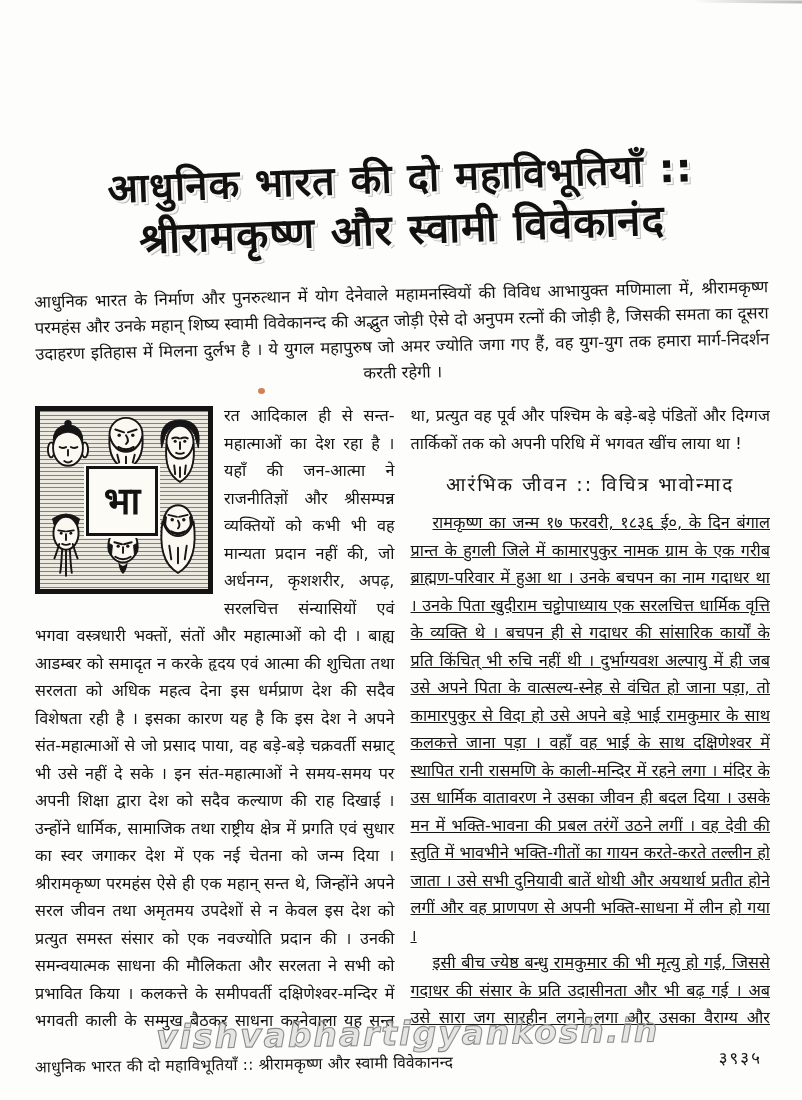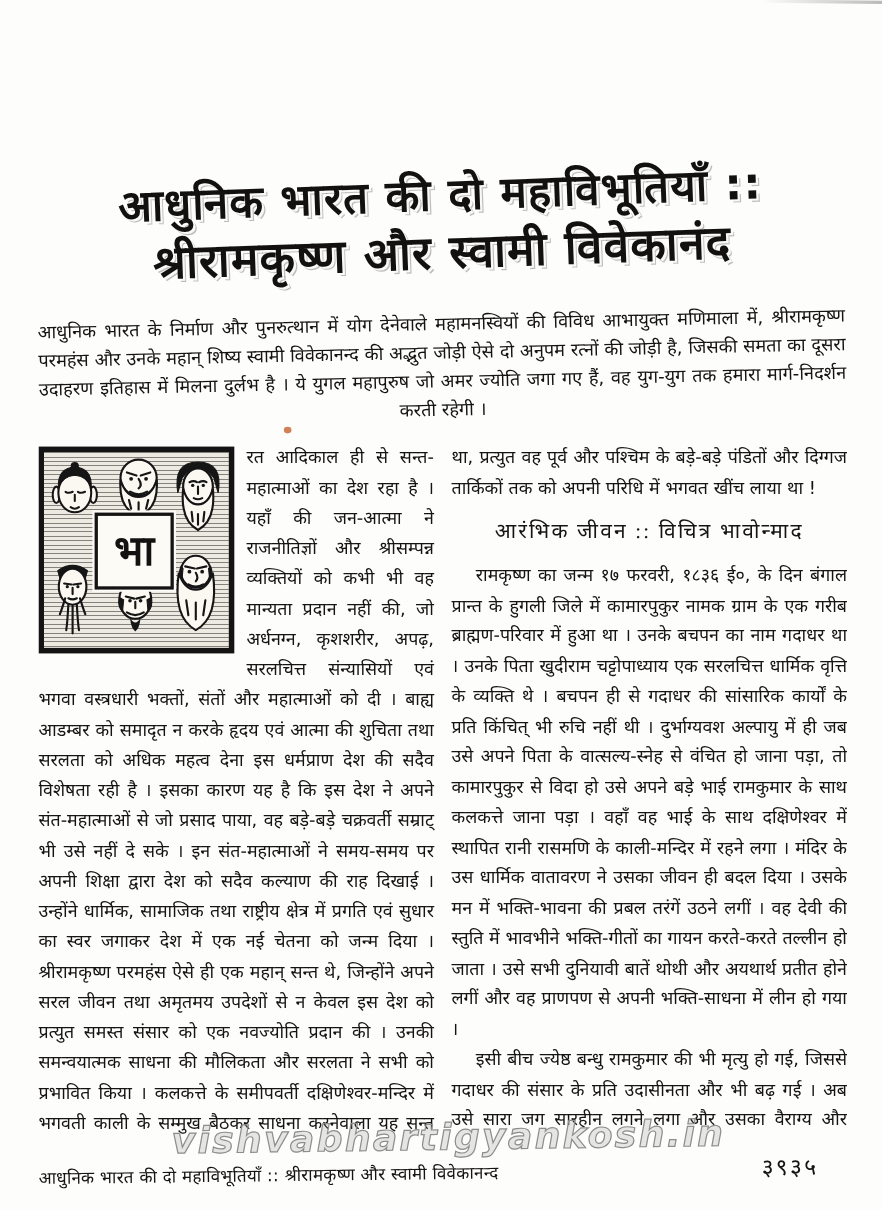--- a/index.html
+++ b/index.html
@@ -32,34 +32,34 @@
   .portrait{position:absolute;z-index:1;}
   .dropcap-box{
     position:absolute;left:46px;top:55px;width:66px;height:64px;z-index:2;
     background:#fcfbf6;border:3px solid #141414;display:flex;align-items:center;justify-content:center;
     box-shadow:0 0 0 2px #fcfbf6;
   }
   .dropcap{font-size:38px;font-weight:800;line-height:1;color:#131211;}
   .right-col .cont{margin-bottom:2px;}
   .section-heading{
     text-align:center;font-size:19px;font-weight:500;letter-spacing:2px;
-    margin:14px 0 12px 0;line-height:26px;font-family:Liberation Serif, serif;
+    margin:14px 0 12px 0;line-height:26px;
   }
-  .indented{text-indent:22px;}
+  .indented{text-indent:22px;text-decoration:underline;}
   .watermark{
     position:absolute;left:156px;top:1014px;z-index:5;white-space:nowrap;
     font-style:italic;font-size:33px;letter-spacing:2px;font-weight:600;
     color:rgba(120,120,120,.18);-webkit-text-stroke:1.1px #8d8d8d;transform:rotate(-.8deg);
   }
   .footer{
     position:absolute;left:35px;right:40px;top:1050px;display:flex;
     justify-content:space-between;align-items:baseline;font-size:15.5px;transform:rotate(-.7deg);
   }
   .footer .running{letter-spacing:.2px;}
-  .footer .pageno{font-size:21px;letter-spacing:2px;margin-right:18px;}
+  .footer .pageno{font-size:17px;letter-spacing:2px;}
   .speck{position:absolute;left:258px;top:388px;width:7px;height:6px;border-radius:50%;
     background:#c2571f;opacity:.75;}
   svg .ink{stroke:#151515;fill:none;stroke-width:2;stroke-linecap:round;}
   svg .fillink{fill:#151515;stroke:none;}
   svg .skin{fill:#faf8f0;stroke:#151515;stroke-width:2;}
   svg .hair{fill:#151515;stroke:#151515;}
 </style>
 </head>
 <body>
 

